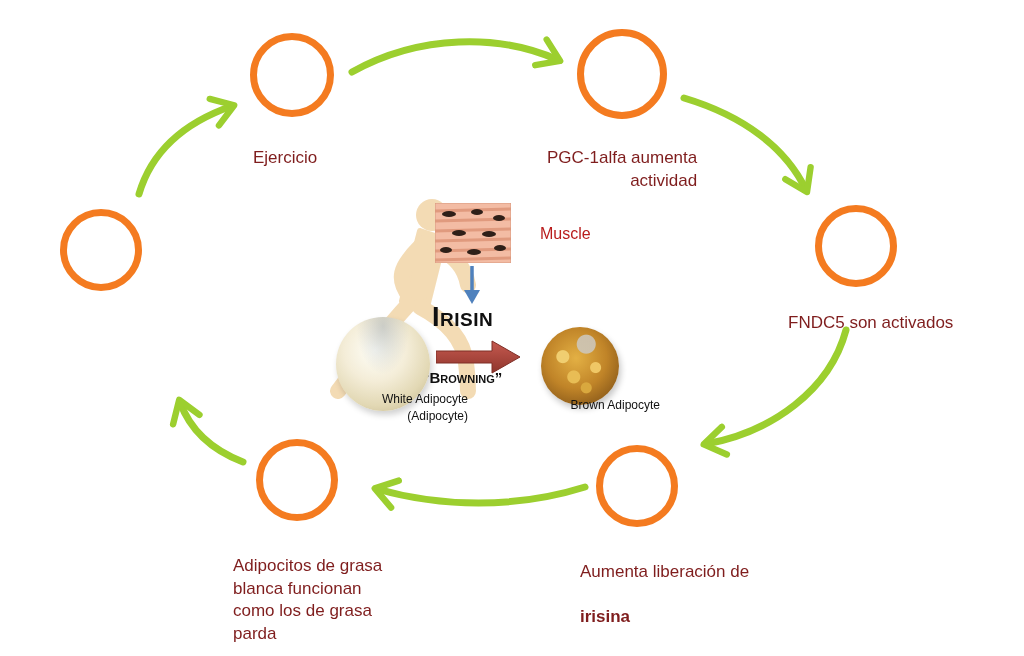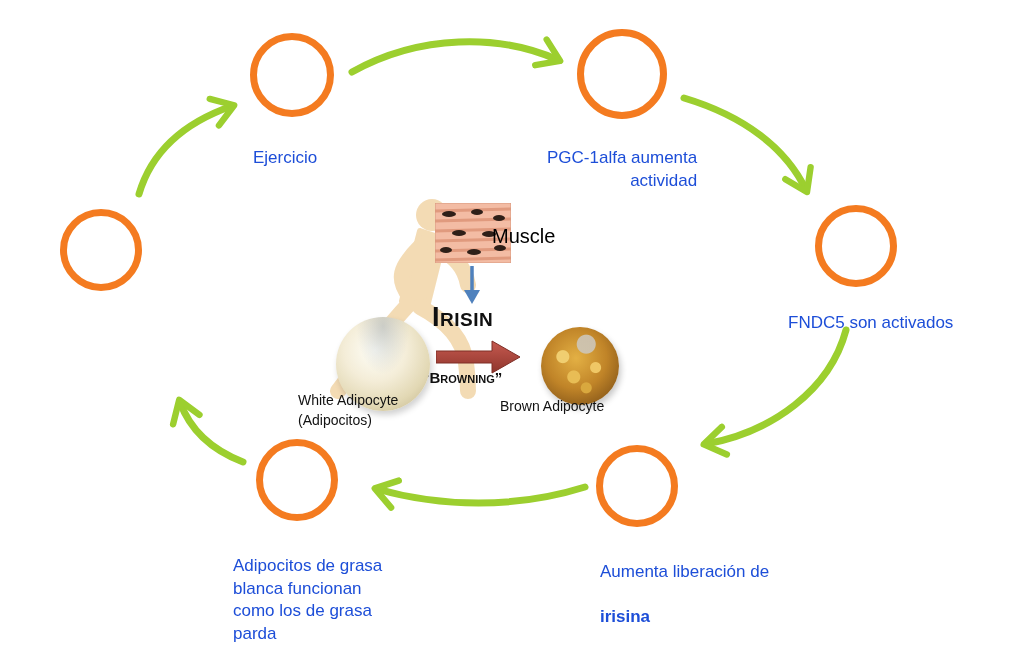--- a/index.html
+++ b/index.html
@@ -19,29 +19,29 @@
     position:absolute;
     border:7px solid #F47B20;
     border-radius:50%;
     background:transparent;
   }
 
   .node-label {
     position:absolute;
     font-size:17px;
     line-height:1.33;
-    color:#1d4ed8;
+    color:#7f1d1d;
     white-space:pre-line;
   }
 
   .runner { position:absolute; left:320px; top:185px; opacity:.85; }
 
   .muscle-box { position:absolute; left:435px; top:203px; width:76px; height:60px; }
 
-  .muscle-label { position:absolute; left:492px; top:225px; font-size:20px; color:#000000; }
+  .muscle-label { position:absolute; left:540px; top:225px; font-size:16px; color:#b91c1c; }
 
   .muscle-arrow { position:absolute; left:458px; top:264px; }
 
   .irisin-label {
     position:absolute; left:432px; top:302px;
     font-size:27px; font-weight:700; letter-spacing:.5px;
     font-variant:small-caps; color:#101010;
   }
 
   .browning-arrow { position:absolute; left:436px; top:338px; }
@@ -68,22 +68,22 @@
       radial-gradient(circle at 58% 22%, rgba(205,198,185,0.9) 0 9px, rgba(205,198,185,0) 10px),
       radial-gradient(circle at 28% 38%, #F0CE70 0 6px, rgba(240,206,112,0) 7px),
       radial-gradient(circle at 70% 52%, #EFC766 0 5px, rgba(239,199,102,0) 6px),
       radial-gradient(circle at 42% 64%, #E8BD55 0 6px, rgba(232,189,85,0) 7px),
       radial-gradient(circle at 58% 78%, #D9A83E 0 5px, rgba(217,168,62,0) 6px),
       radial-gradient(circle at 45% 40%, #E3B044 0%, #C08428 48%, #8A5A1A 82%, #6B430F 100%);
     box-shadow: 2px 4px 6px rgba(0,0,0,0.22);
   }
 
   .adipocyte-label {
-    position:absolute; text-align:left;
-    font-size:14px; color:#111; line-height:1.4;
+    position:absolute; text-align:right;
+    font-size:12px; color:#111; line-height:1.4;
   }
   .white-adipocyte-label { left:298px; top:391px; width:170px; }
   .brown-adipocyte-label { left:500px; top:397px; width:160px; }
 </style>
 </head>
 <body>
 
 <div class="canvas">
 
   <svg class="runner" width="215" height="250" viewBox="0 0 215 250">
@@ -120,21 +120,21 @@
   <div class="node-circle" style="left:256px; top:439px; width:82px; height:82px;"></div>
   <div class="node-circle" style="left:60px;  top:209px; width:82px; height:82px;"></div>
 
   <div class="node-label" style="left:253px; top:147px;">Ejercicio</div>
 
   <div class="node-label" style="left:547px; top:147px;text-align:right;">PGC-1alfa aumenta
 actividad</div>
 
   <div class="node-label" style="left:788px; top:312px;">FNDC5 son activados</div>
 
-  <div class="node-label" style="left:600px; top:538px;">
+  <div class="node-label" style="left:580px; top:538px;">
     <span>Aumenta liberación de</span><br>
     <strong>irisina</strong>
   </div>
 
   <div class="node-label" style="left:233px; top:538px;margin-top:17px;">Adipocitos de grasa
 blanca funcionan
 como los de grasa
 parda</div>
 
 
@@ -182,18 +182,18 @@
     <polygon points="0,13 56,13 56,3 84,19 56,35 56,25 0,25" fill="url(#redgrad)" stroke="#7E2E26" stroke-width="1"></polygon>
   </svg>
 
   <div class="browning-label">“Browning”</div>
 
   <div class="sphere white-adipocyte"></div>
   <div class="sphere brown-adipocyte"></div>
 
   <div class="adipocyte-label white-adipocyte-label">
     <span style="display:block">White Adipocyte</span>
-    <span style="display:block">(Adipocitos)</span>
+    <span style="display:block">(Adipocyte)</span>
   </div>
 
   <div class="adipocyte-label brown-adipocyte-label">Brown Adipocyte</div>
 
 </div>
 
 </body></html>

